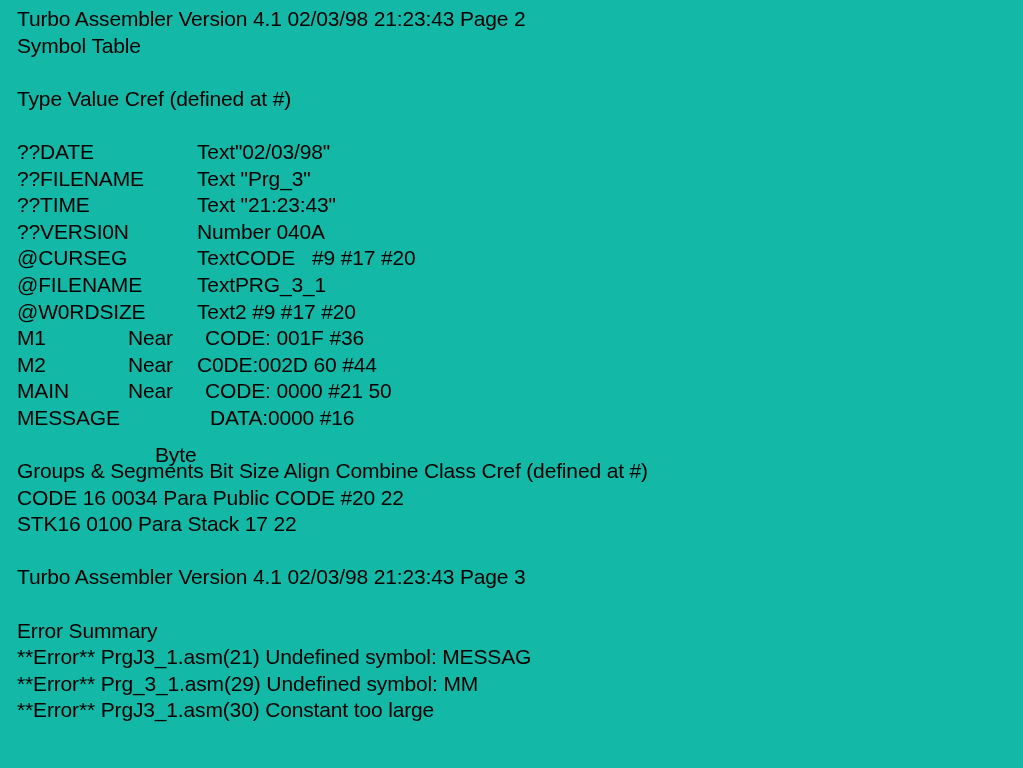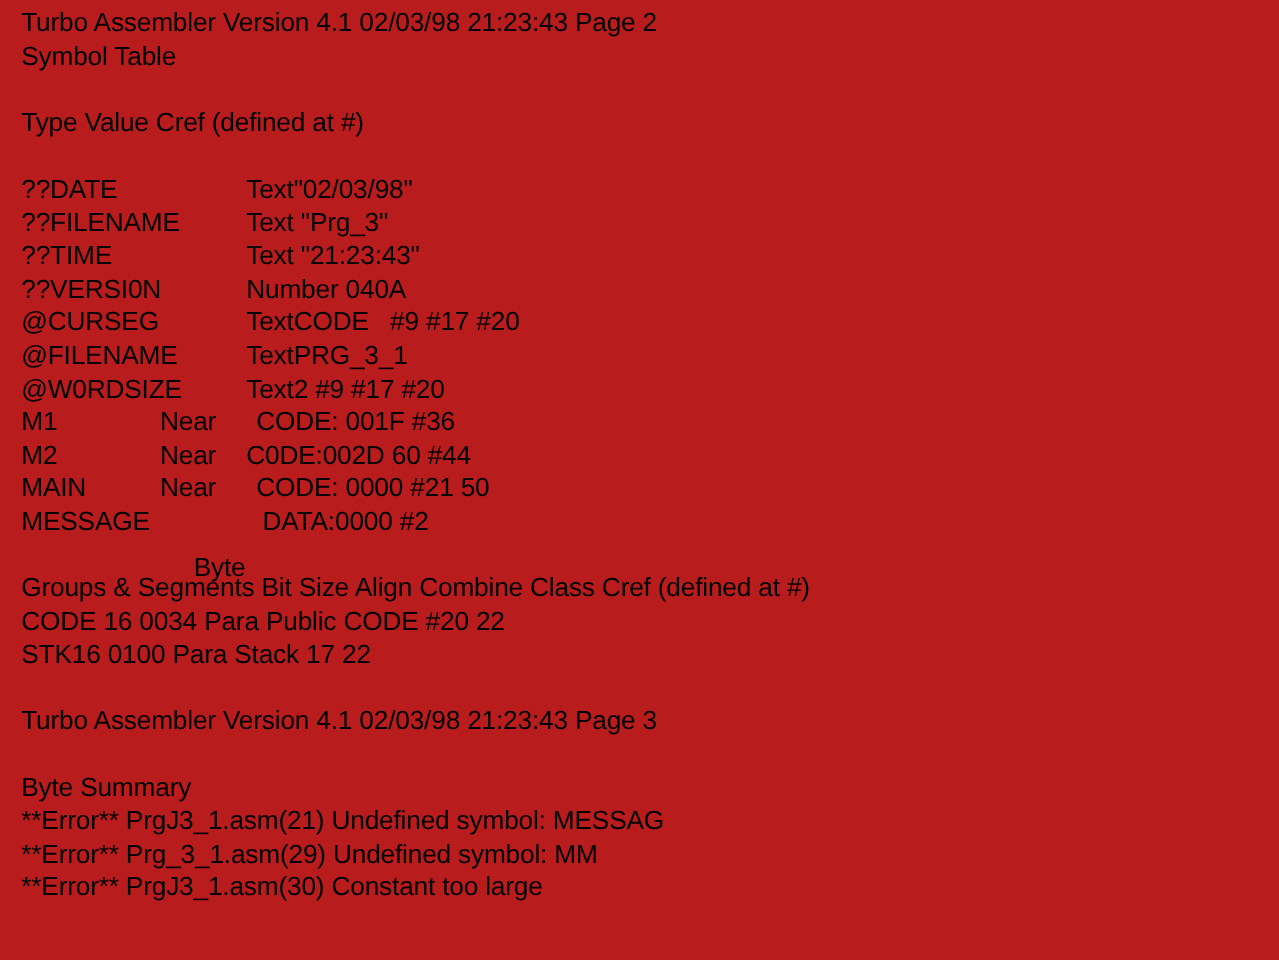--- a/index.html
+++ b/index.html
@@ -13,21 +13,21 @@
     height: 768px;
     overflow: hidden;
     font-family: "Liberation Sans", sans-serif;
     color: #000000;
     -webkit-font-smoothing: antialiased;
   }
   #listing {
     position: relative;
     width: 1023px;
     height: 768px;
-    background: #b91c1c;
+    background: #14b8a6;
     padding: 0;
     box-sizing: border-box;
   }
   .line {
     position: relative;
     height: 26.6px;
     line-height: 26.6px;
     font-size: 21px;
     white-space: pre;
     letter-spacing: -0.15px;
@@ -134,34 +134,34 @@
 
   <div class="row">
     <span class="c-name">MAIN</span>
     <span class="c-mid mid-near">Near</span>
     <span class="c-val val-205">CODE: 0000 #21 50</span>
   </div>
 
   <div class="row">
     <span class="c-name">MESSAGE</span>
     <span class="c-mid mid-byte">Byte</span>
-    <span class="c-val val-210" style="left:210px">DATA:0000 #2</span>
+    <span class="c-val val-210" style="left:210px">DATA:0000 #16</span>
   </div>
 
   <div class="line blank"></div>
 
   <div class="line">Groups &amp; Segments Bit Size Align Combine Class Cref (defined at #)</div>
   <div class="line">CODE 16 0034 Para Public CODE #20 22</div>
   <div class="line">STK16 0100 Para Stack 17 22</div>
 
   <div class="line blank"></div>
 
   <div class="line">Turbo Assembler Version 4.1 02/03/98 21:23:43 Page 3</div>
 
   <div class="line blank"></div>
 
-  <div class="line">Byte Summary</div>
+  <div class="line">Error Summary</div>
 
   <div class="line">**Error** PrgJ3_1.asm(21) Undefined symbol: MESSAG</div>
   <div class="line">**Error** Prg_3_1.asm(29) Undefined symbol: MM</div>
   <div class="line">**Error** PrgJ3_1.asm(30) Constant too large</div>
 
 </div>
 
 </body></html>

